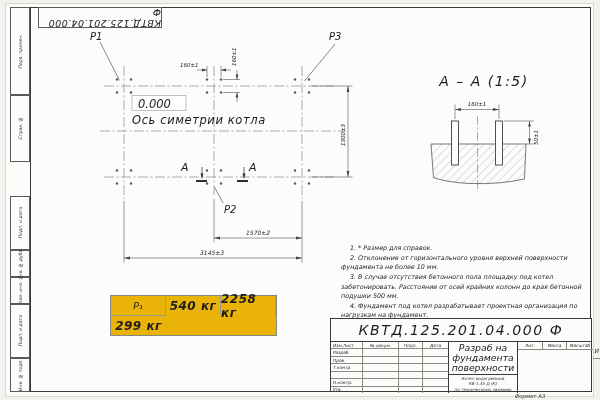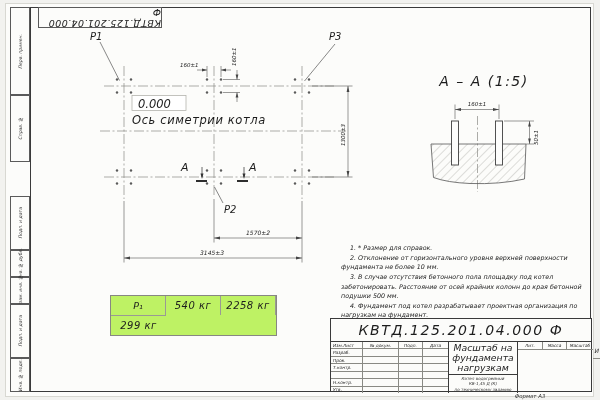--- a/index.html
+++ b/index.html
@@ -13,25 +13,25 @@
   .sbox{position:absolute;left:10px;width:20px;border:0.9px solid #5a5a5a;box-sizing:border-box;
         display:flex;align-items:center;justify-content:center;background:#fcfcfa;}
   .sbox span{writing-mode:vertical-rl;transform:rotate(180deg);font-size:4.6px;font-style:italic;
         color:#333;white-space:nowrap;}
   
   .stamp{position:absolute;left:38px;top:7px;width:124px;height:21px;border:0.9px solid #5a5a5a;
         box-sizing:border-box;display:flex;align-items:center;justify-content:center;background:#fcfcfa;}
   .stamp span{transform:rotate(180deg);font-style:italic;font-size:9.5px;letter-spacing:0.4px;}
   
   .loads{position:absolute;left:110px;top:295px;width:167px;border:0.9px solid #878782;
-        box-sizing:border-box;display:grid;grid-template-columns:1fr 1fr 1fr;background:#bef264;}
+        box-sizing:border-box;display:grid;grid-template-columns:1fr 1fr 1fr;background:#eab308;}
   .lc{border-right:0.8px solid #9a9a94;border-bottom:0.8px solid #9a9a94;height:19px;
       display:flex;align-items:center;justify-content:center;font-style:italic;}
   .lc.last{border-right:none;} .lc.brow{border-bottom:none;}
-  .lh{font-size:9.5px;} .lv{font-size:10px;letter-spacing:0.5px;}
+  .lh{font-size:9.5px;} .lv{font-size:12px;letter-spacing:0.5px;font-weight:bold;}
   
   .notes{position:absolute;left:341px;top:243px;width:251px;font-size:6.35px;font-style:italic;
         color:#222;line-height:1.52;}
   .note{text-indent:9px;}
   
   .tb{position:absolute;left:330px;top:318px;width:262px;height:74px;border:1.1px solid #3a3a3a;
       box-sizing:border-box;font-style:italic;background:#fcfcfa;}
   .tb *{box-sizing:border-box;}
   .docnum{position:absolute;left:0;top:0;width:100%;height:23px;border-bottom:1px solid #3a3a3a;
       display:flex;align-items:center;justify-content:center;font-size:14px;letter-spacing:1.6px;}
@@ -295,23 +295,23 @@
       <div class="trow">
         <div class="tcell c1">Утв.</div>
         <div class="tcell c2"></div>
         <div class="tcell c3"></div>
         <div class="tcell c4"></div>
       </div>
     </div>
 
     <div class="tb-mid">
       <div class="tbtitle">
-        <span>Масштаб на</span>
+        <span>Разраб на</span>
         <span>фундамента</span>
-        <span>нагрузкам</span>
+        <span>поверхности</span>
       </div>
       <div class="tbsub">
         <span>Котел водогрейный</span>
         <span>КВ-1,45 Д (К)</span>
         <span>по техническому заданию</span>
       </div>
     </div>
 
     <div class="tb-right">
       <div class="rr hdr">

